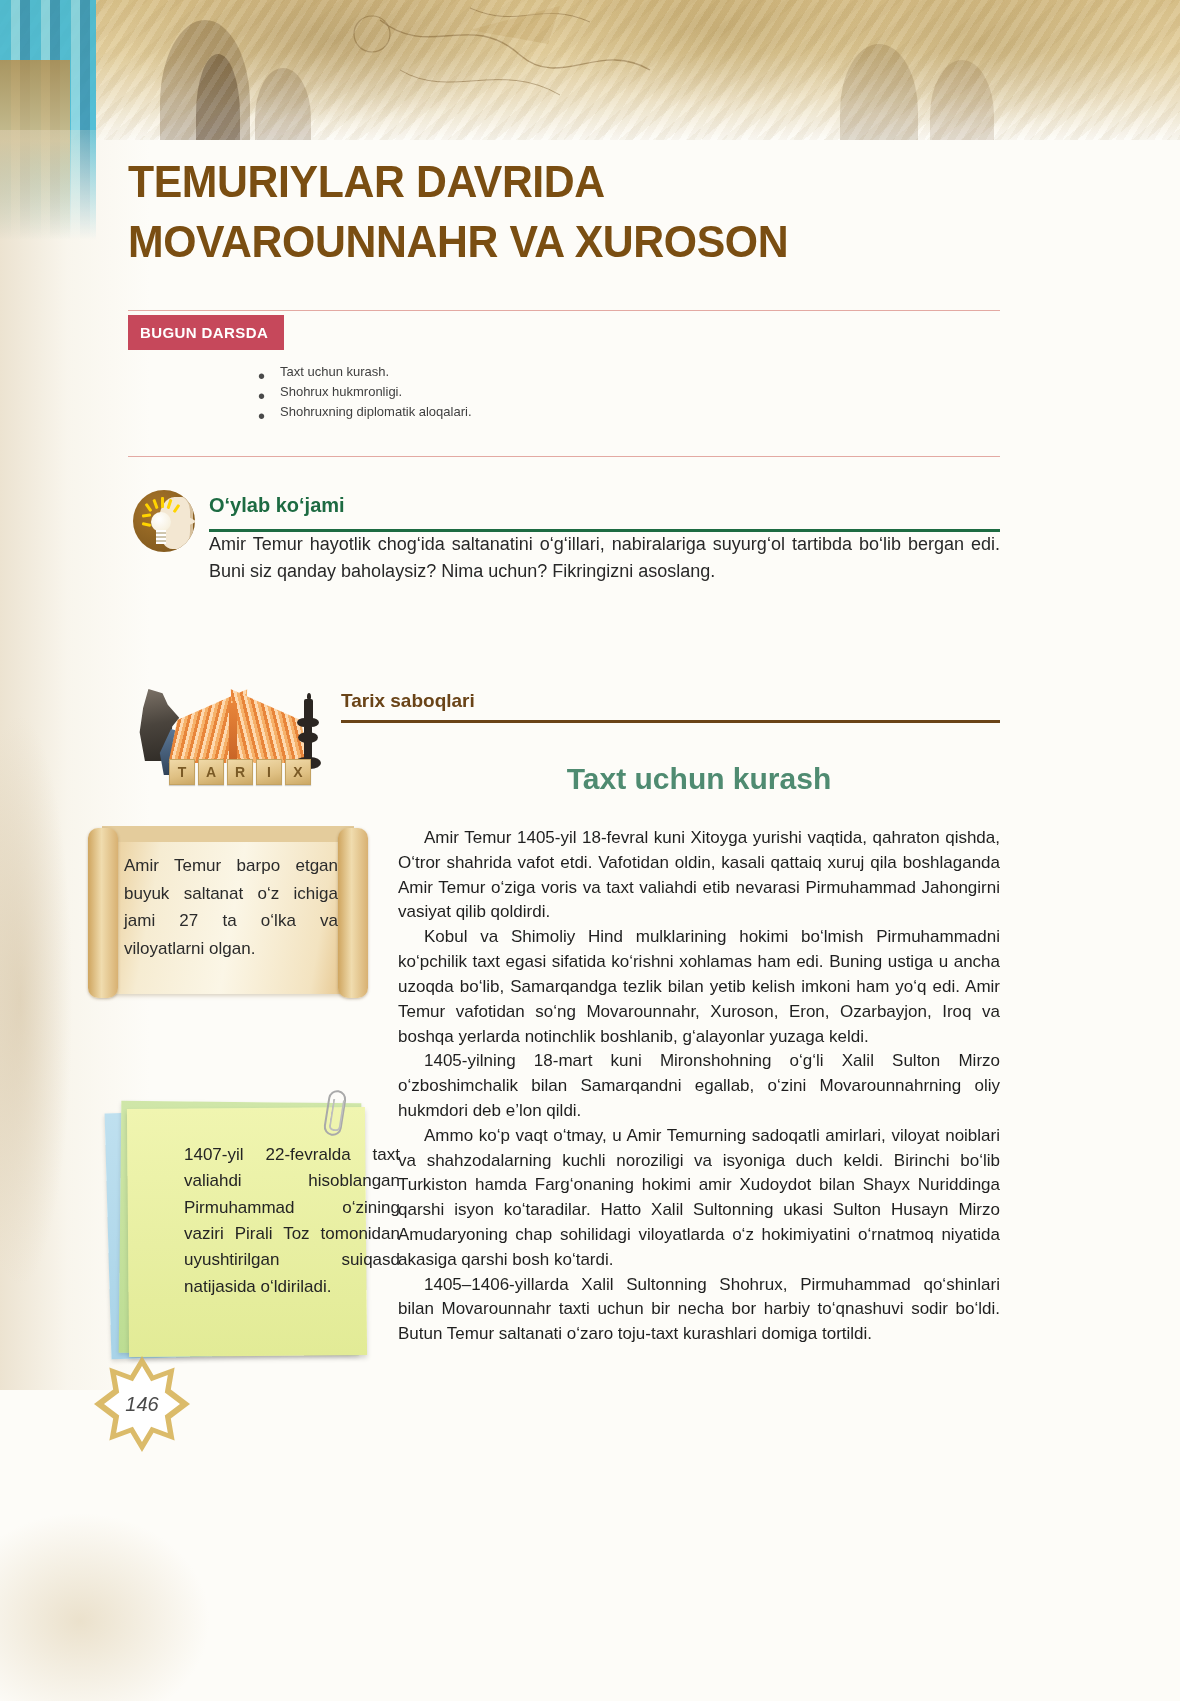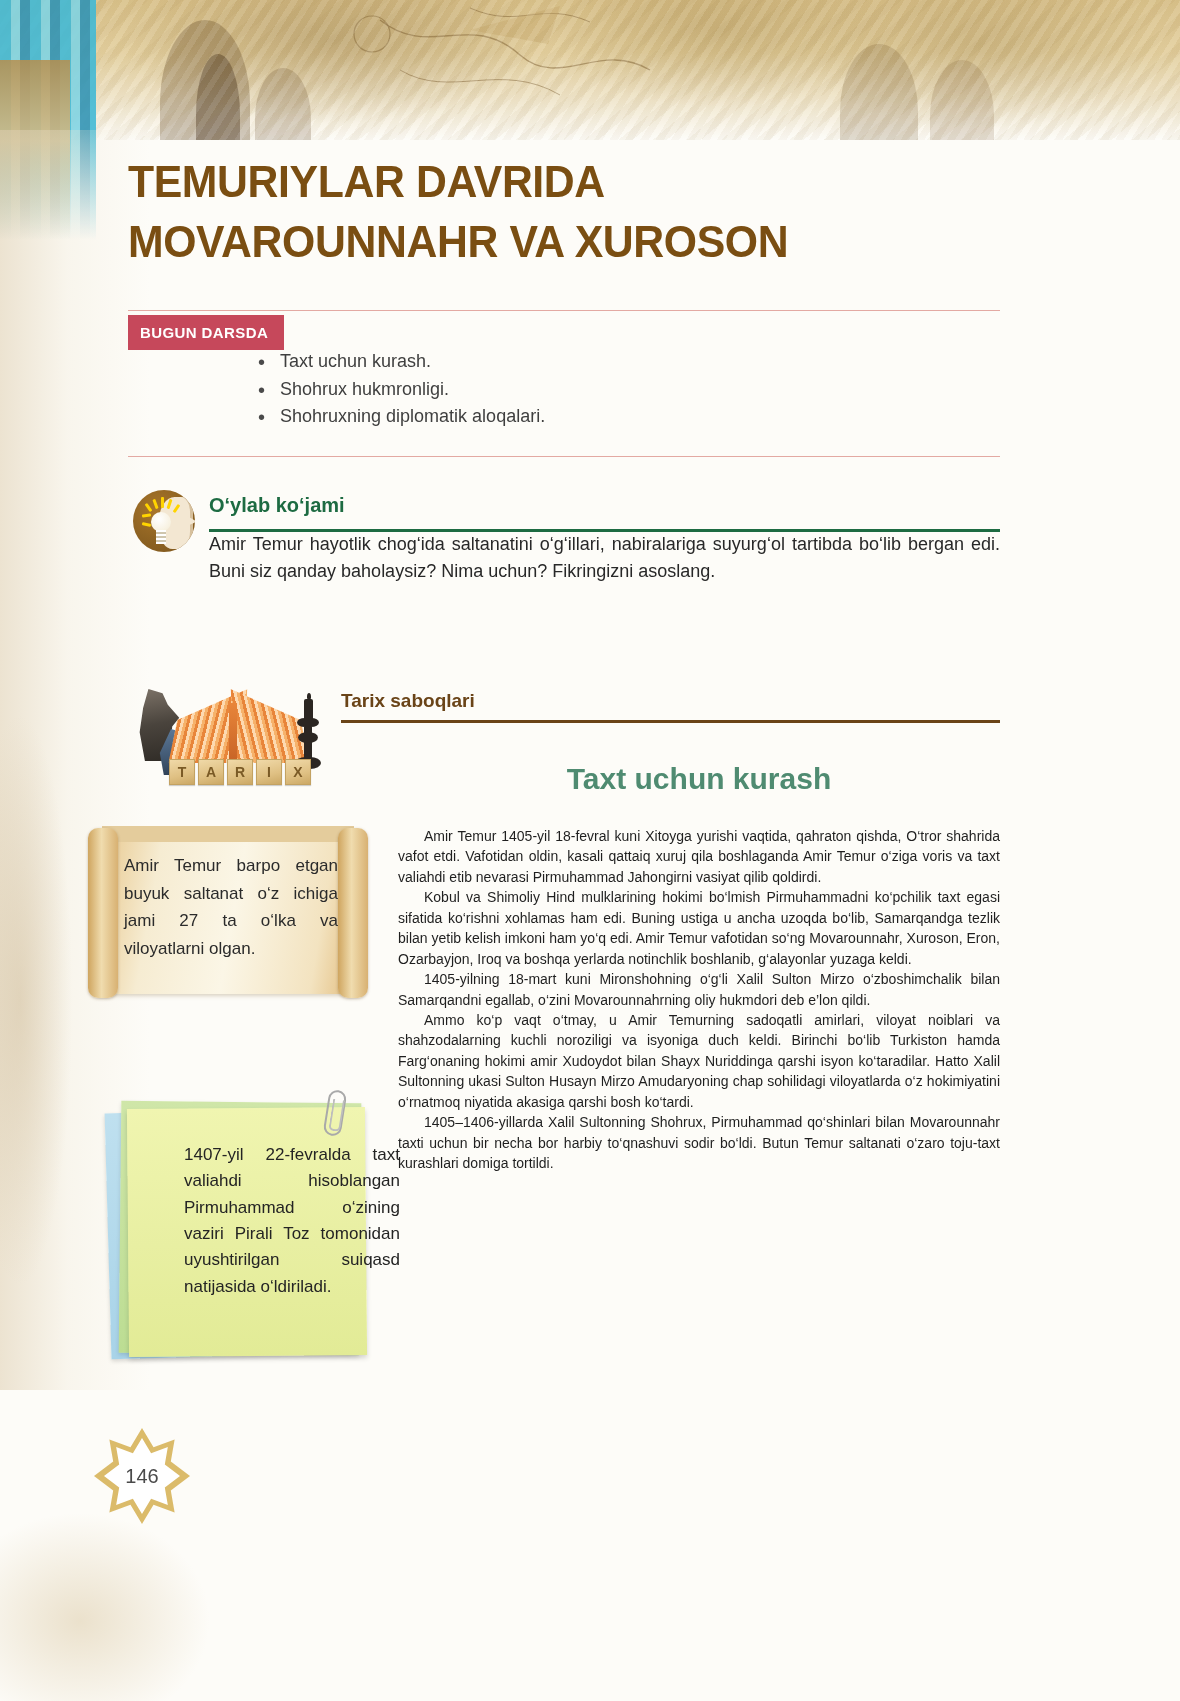--- a/index.html
+++ b/index.html
@@ -126,25 +126,25 @@
     position:absolute; left:128px; top:315px;
     background: #c6485b;
     color: #ffffff;
     font-size: 15px;
     font-weight: 700;
     letter-spacing: .4px;
     padding: 9px 16px 9px 12px;
   }
 
   .today-list {
-    position:absolute; left:250px; top:348px;
+    position:absolute; left:250px; top:362px;
     width: 700px;
     list-style: none;
     color: #3f3f3f;
-    font-size: 18px;
+    font-size: 13px;
     line-height: 1.53;
   }
   .today-list li { position: relative; padding-left: 30px; }
   .today-list li::before {
     content: "•";
     position: absolute; left: 8px; top: -1px;
     font-size: 20px; color: #4a4a4a;
   }
 
   
@@ -271,21 +271,21 @@
   .sec-heading{
     position:absolute; left:398px; top:762px;
     width: 602px; text-align:center;
     font-size:30px; font-weight:700; color:#4f8b71;
   }
 
   
   .body-col{
     position:absolute; left:398px; top:826px;
     width: 602px;
-    font-size:14px;
+    font-size:17px;
     line-height:1.46;
     color:#1f1f1f;
     text-align: justify;
     text-justify: inter-word;
   }
   .body-col p { text-indent: 26px; margin: 0; }
 
   
   .scroll-note{
     position:absolute; left:88px; top:818px;
@@ -360,21 +360,21 @@
     background: transparent;
   }
   .clip::after{
     content:""; position:absolute; left:3px; top:7px;
     width:8px; height:30px;
     border:2.5px solid #bdbdbd; border-top:none;
     border-radius: 0 0 5px 5px;
   }
 
   
-  .pagenum-wrap{ position:absolute; left:94px; top:1428px; width:96px; height:96px; }
+  .pagenum-wrap{ position:absolute; left:94px; top:1356px; width:96px; height:96px;font-style:italic; }
   .star{
     position:absolute; inset:0;
     background: #d7b45a;
     clip-path: polygon(50% 0%,62% 20%,84% 12%,80% 35%,100% 50%,80% 65%,84% 88%,62% 80%,50% 100%,38% 80%,16% 88%,20% 65%,0% 50%,20% 35%,16% 12%,38% 20%);
     opacity:.9;
   }
   .star2{
     position:absolute; inset:10px;
     background: #ffffff;
     clip-path: polygon(50% 0%,62% 20%,84% 12%,80% 35%,100% 50%,80% 65%,84% 88%,62% 80%,50% 100%,38% 80%,16% 88%,20% 65%,0% 50%,20% 35%,16% 12%,38% 20%);

